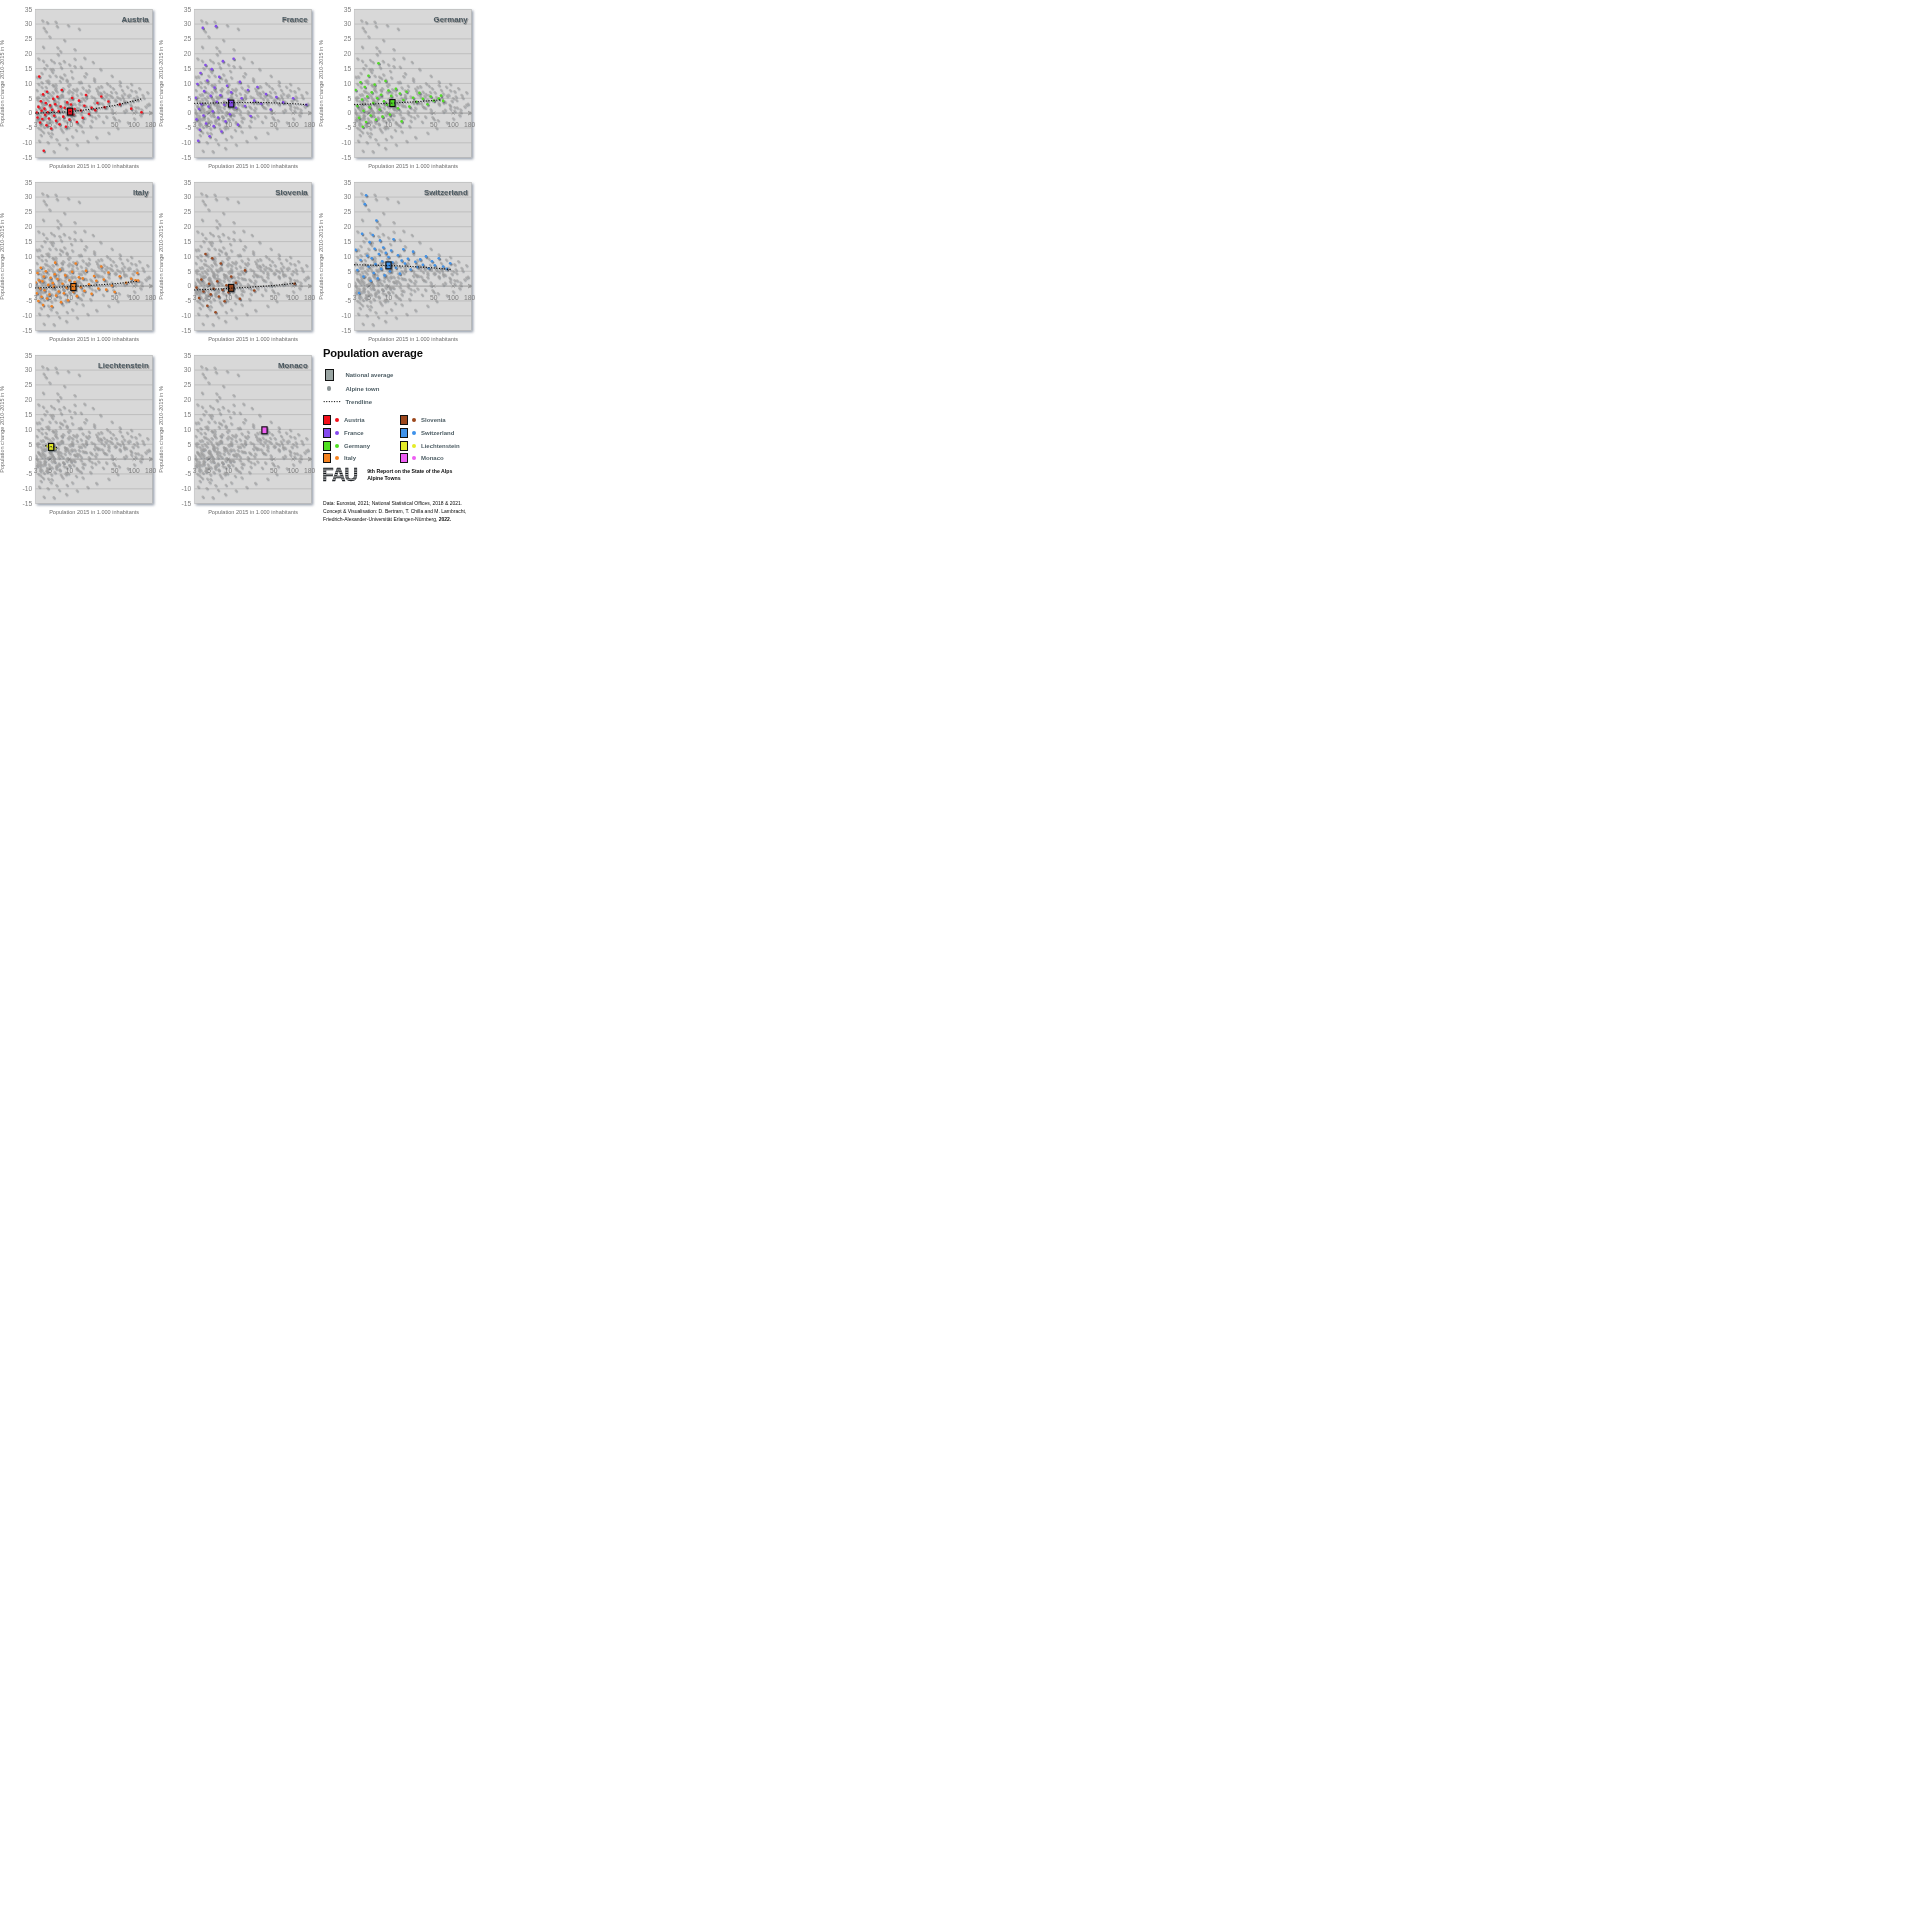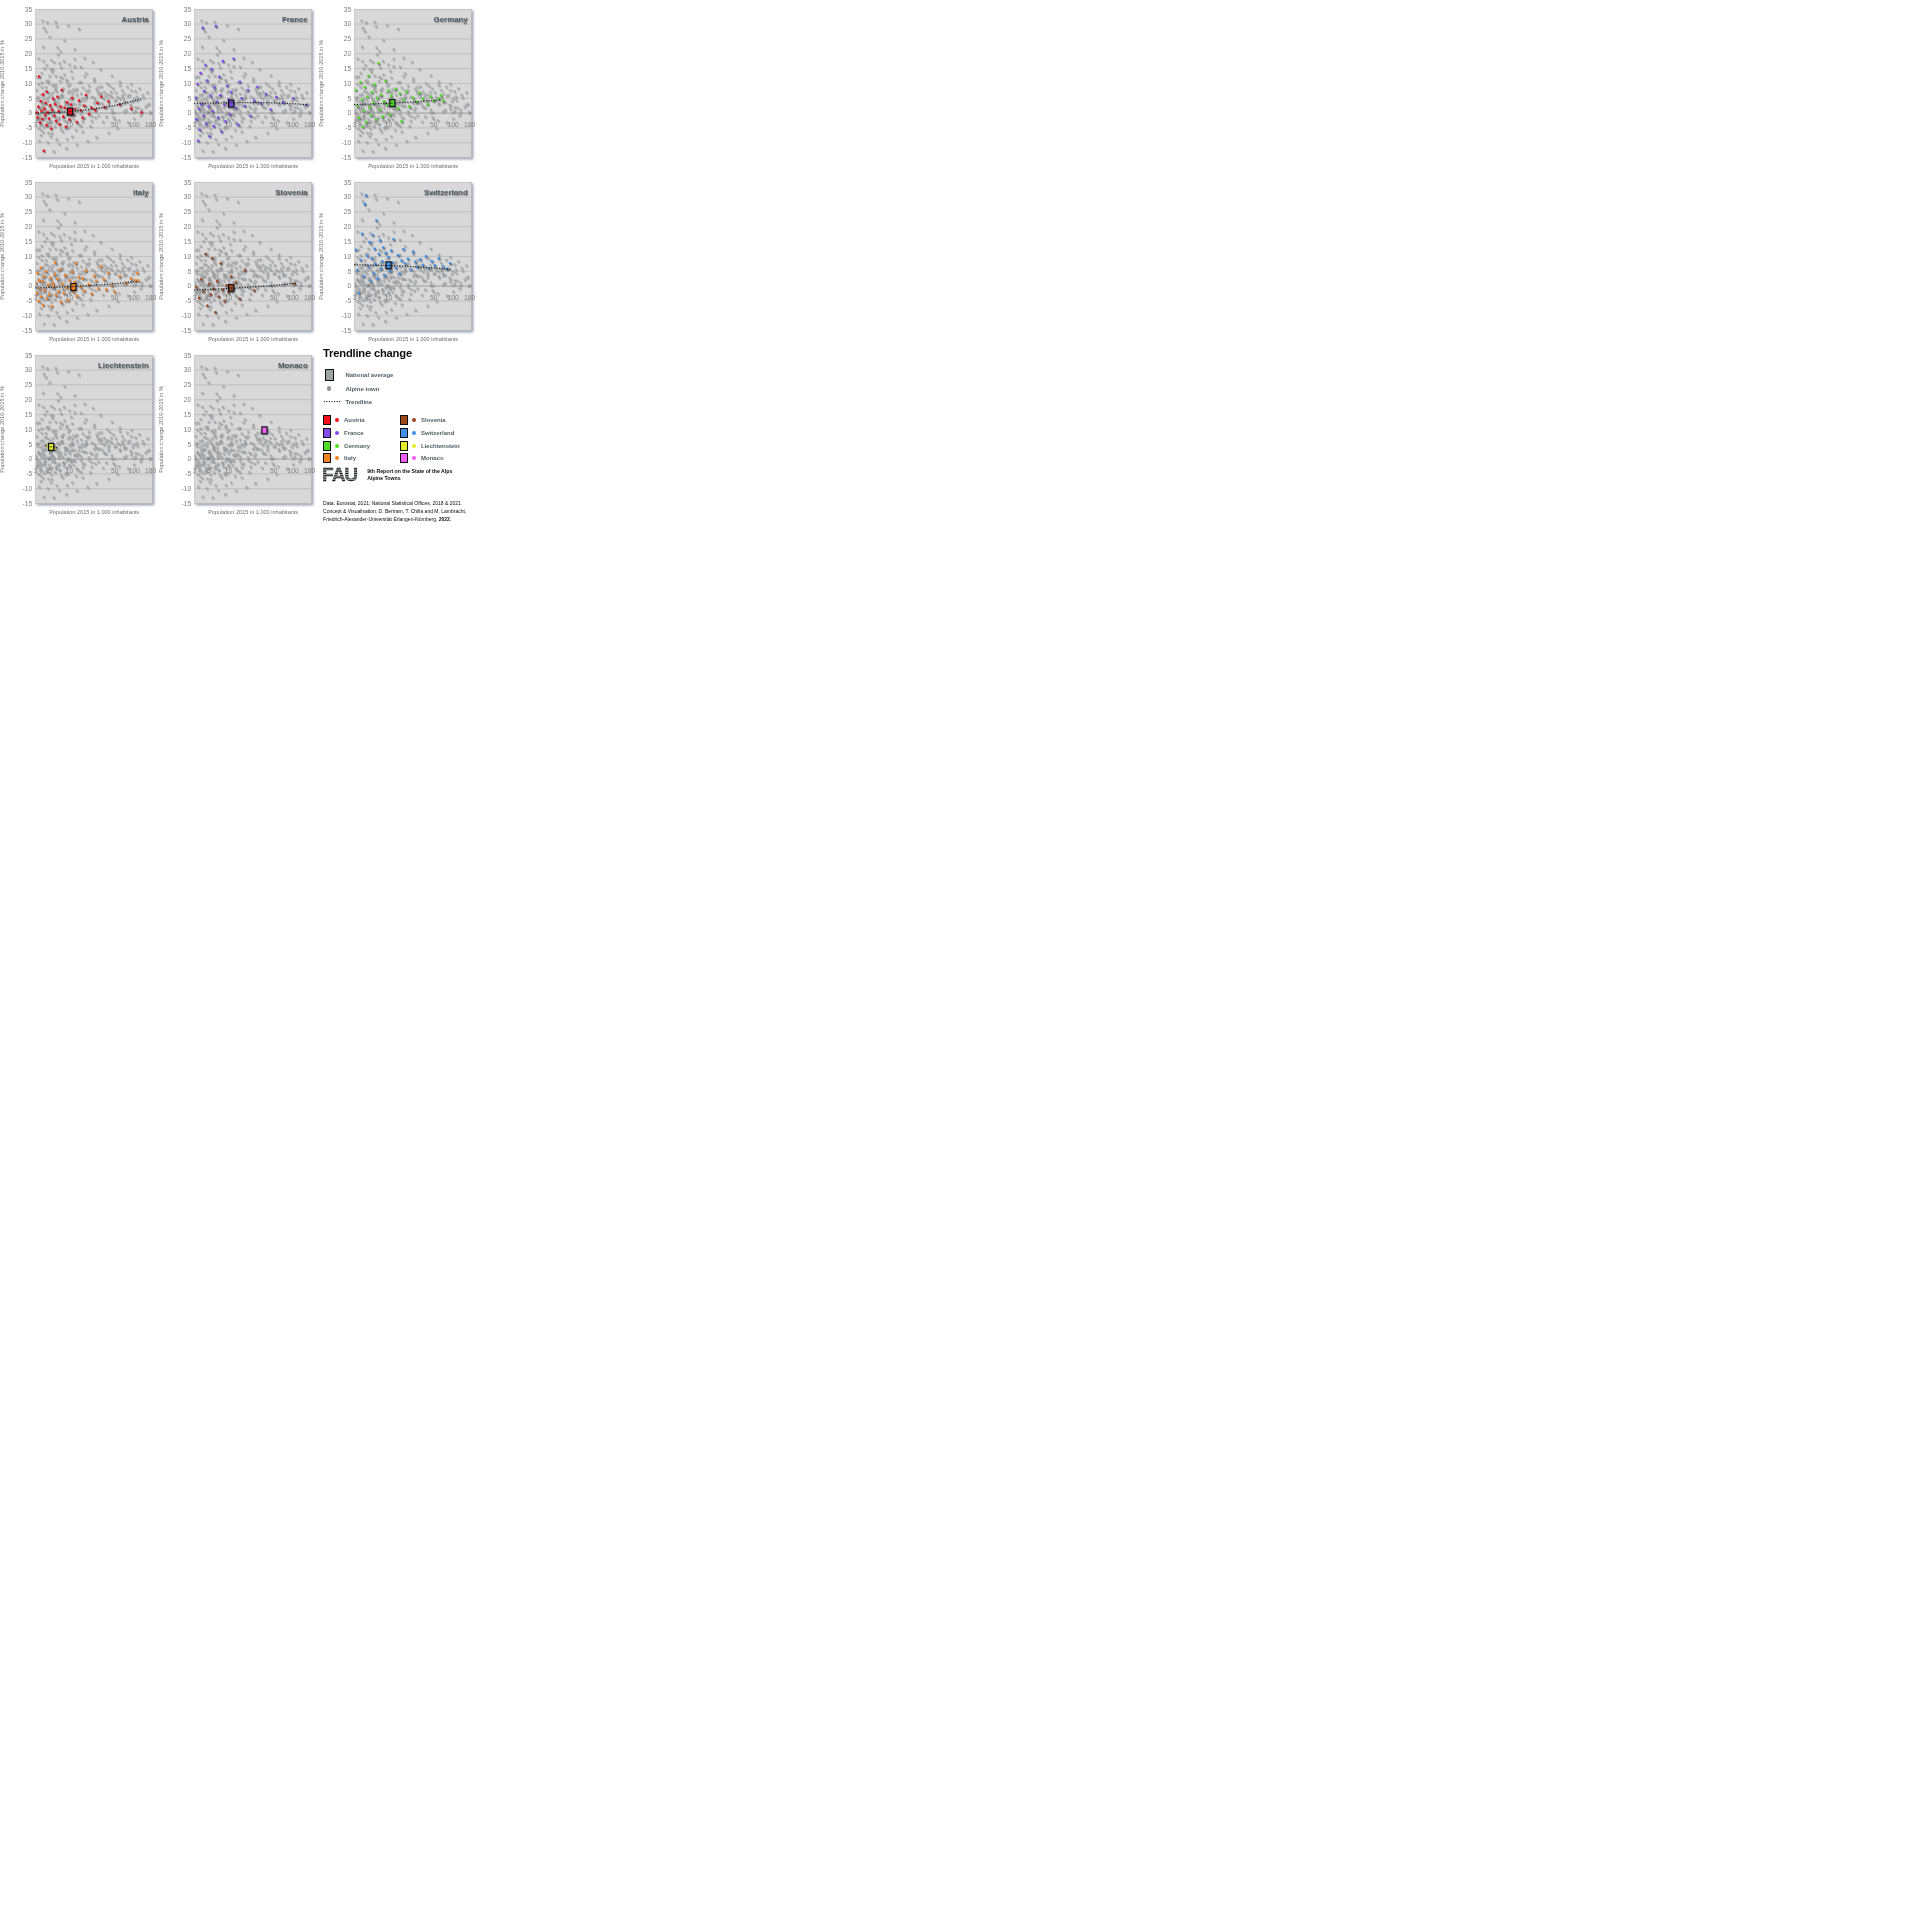--- a/index.html
+++ b/index.html
@@ -3779,21 +3779,21 @@
         <circle cx="372.4" cy="299.6" r="3.4"></circle>
         <circle cx="346.7" cy="272.6" r="3.4"></circle>
       </g>
       <g filter="url(#fds-monaco)">
         <rect x="274.7" y="210.3" width="13.6" height="18" fill="#ee5ef3" stroke="#0d0d0d" stroke-width="3"></rect>
       </g>
       <text x="394" y="57" text-anchor="end" font-size="20.5" font-weight="700" fill="#4b5a62" filter="url(#tsh-monaco)">Monaco</text>
     </svg>
 
   <div id="legend">
-    <div class="lg-title">Trendline change</div>
+    <div class="lg-title">Population average</div>
 
     <div class="lg-symbols">
       <div class="lg-symrow">
         <span class="lg-symcell">
             <span class="natavg-sq"></span>
           </span>
         <span class="lg-symlabel">National average</span>
       </div>
       <div class="lg-symrow">
         <span class="lg-symcell">

